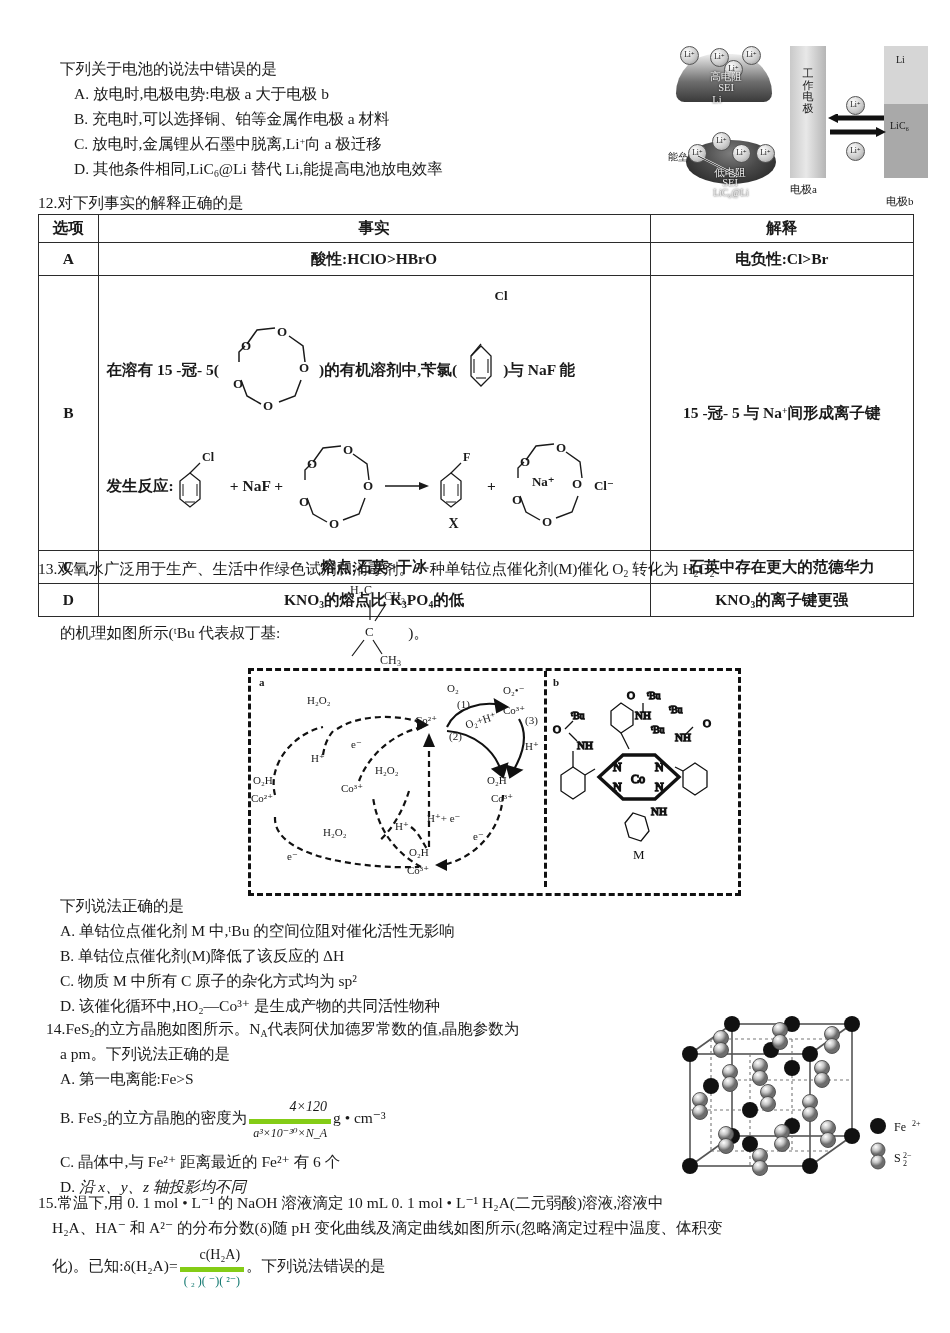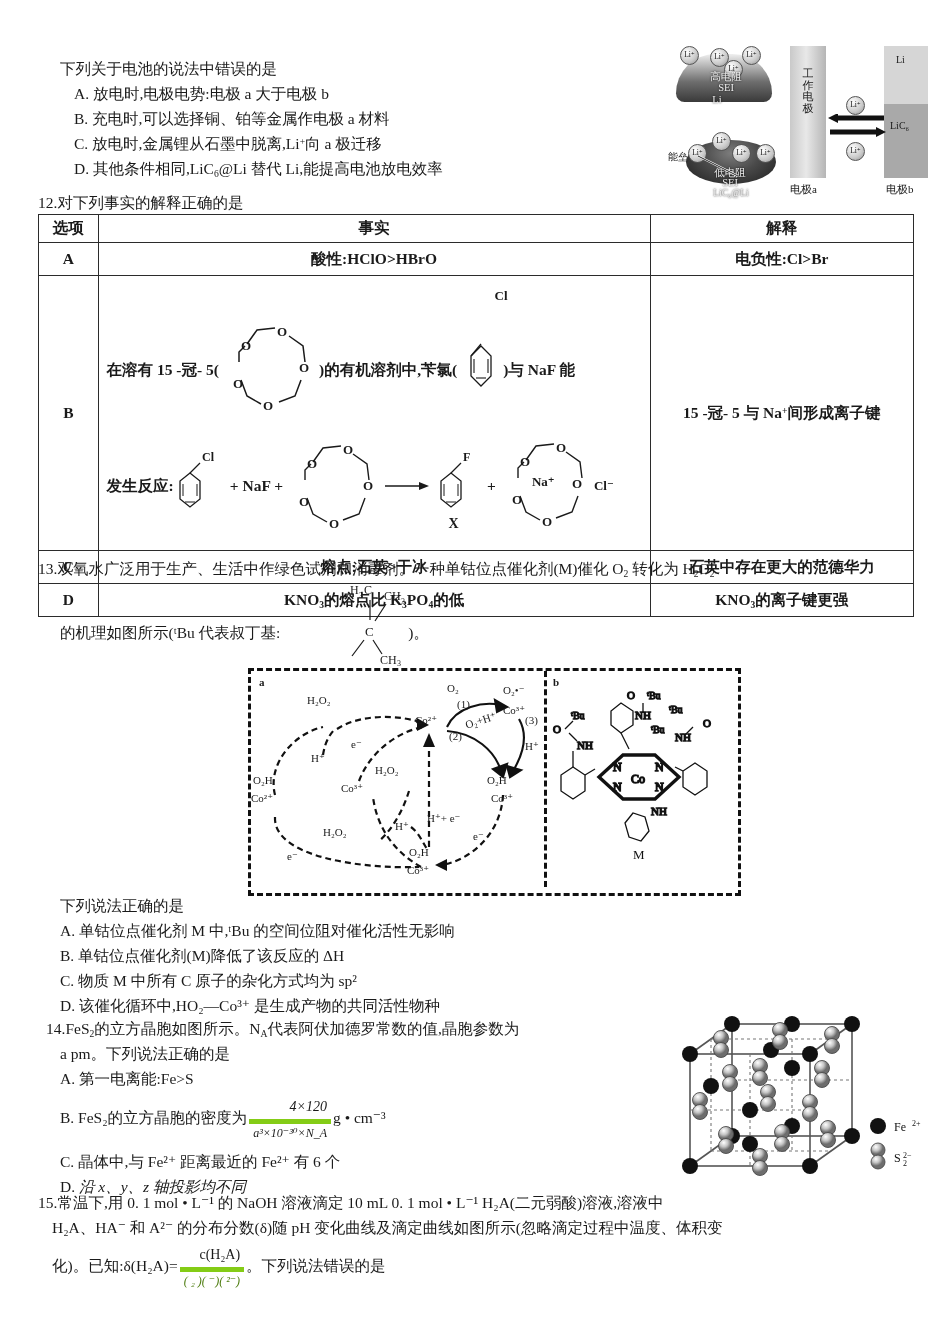--- a/index.html
+++ b/index.html
@@ -65,21 +65,21 @@
 
   
   #q14{position:absolute;left:46px;top:1016px;width:620px;}
   .frac{display:inline-block;vertical-align:middle;text-align:center;margin:0 2px;}
   .frac .num{display:block;border-bottom:5px solid #84cc16;padding:0 4px;font-size:14px;text-align:right;}
   .frac .den{display:block;padding:0 4px;font-size:12px;}
   #cell-fig{position:absolute;left:660px;top:1016px;width:285px;height:168px;}
 
   
   #q15{position:absolute;left:38px;top:1190px;width:900px;}
-  .fadefrac .den{color:#4d7c0f;font-style:italic;}
+  .fadefrac .den{color:#0f766e;}
 </style>
 </head>
 <body>
 
 <div class="page">
 
   <div id="q11">
     <div class="ln">下列关于电池的说法中错误的是</div>
     <div class="ln opt">
       <span>A.</span>
@@ -140,21 +140,21 @@
     <div class="li-ion" style="left:178px;top:66px;">Li⁺</div>
     <div class="li-ion" style="left:178px;top:112px;">Li⁺</div>
     <svg style="position:absolute;left:160px;top:84px;" width="58" height="28">
       <line x1="56" y1="4" x2="8" y2="4" stroke="#111" stroke-width="5"></line>
       <polygon points="0,4 10,-1 10,9" fill="#111"></polygon>
       <line x1="2" y1="18" x2="50" y2="18" stroke="#111" stroke-width="5"></line>
       <polygon points="58,18 48,13 48,23" fill="#111"></polygon>
     </svg>
 
     <div class="bf-cap" style="left:122px;top:152px;font-size:11px;">电极a</div>
-    <div class="bf-cap" style="left:218px;top:152px;font-size:11px;text-align:right;">电极b</div>
+    <div class="bf-cap" style="left:218px;top:164px;font-size:11px;text-align:right;">电极b</div>
   </div>
 
   <div id="q12-stem" class="ln">12.对下列事实的解释正确的是</div>
 
   <table class="facts">
     <tbody>
         <tr>
       <td class="c-opt">选项</td>
       <td class="c-fact">事实</td>
       <td class="c-exp">解释</td>

